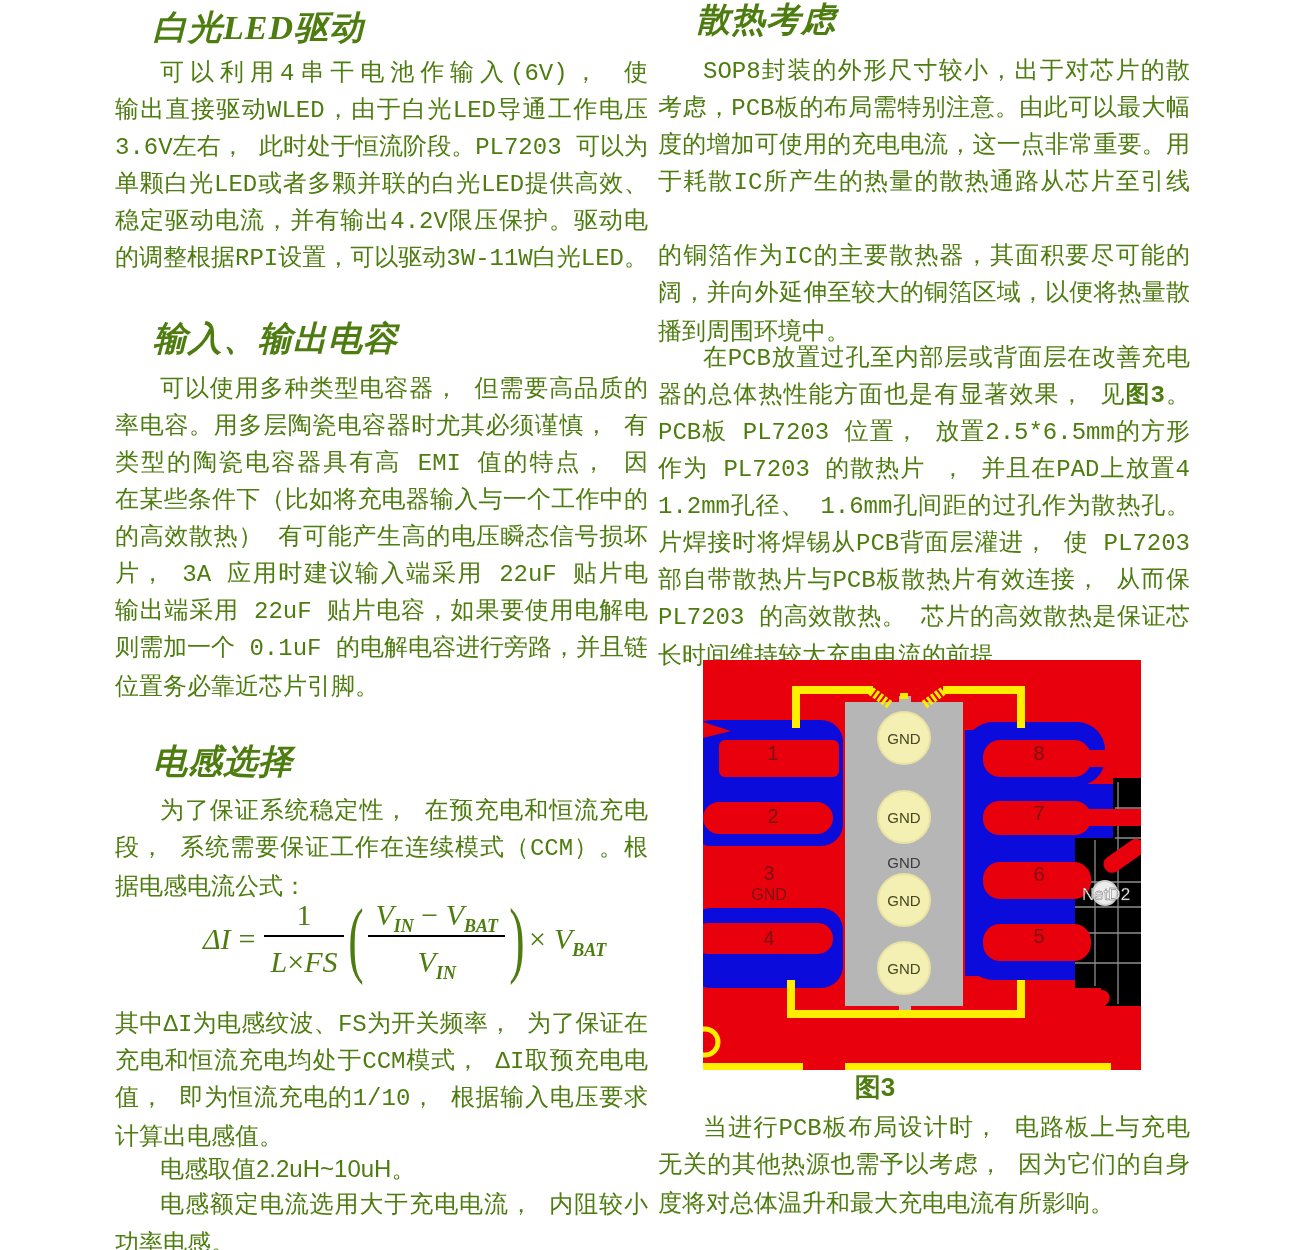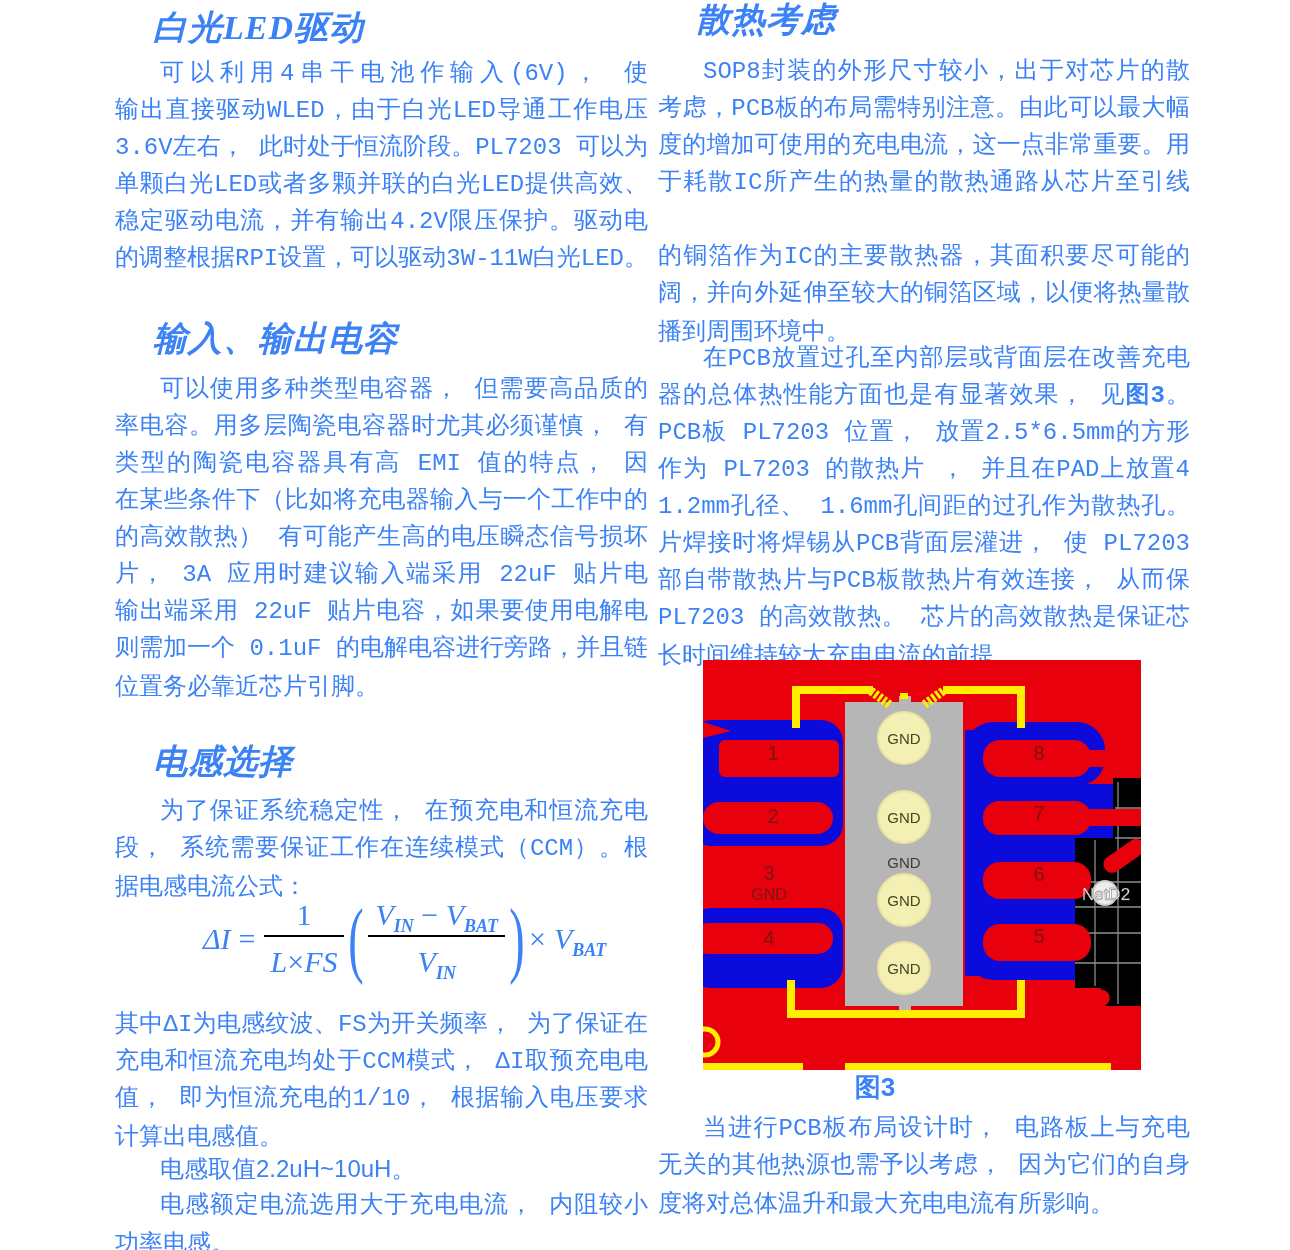--- a/index.html
+++ b/index.html
@@ -1,17 +1,17 @@
 <!DOCTYPE html>
 <html><head>
 <meta charset="utf-8">
 <style>
   html,body{margin:0;padding:0;background:#fff;}
   .page{position:relative;width:1290px;height:1250px;background:#fff;overflow:hidden;
-        font-family:"Liberation Sans",sans-serif;color:#3b82f6;}
+        font-family:"Liberation Sans",sans-serif;color:#4d7c0f;}
   .col{position:absolute;top:0;height:1250px;}
   .hd{position:absolute;margin:0;font-family:"Liberation Serif",serif;
       font-style:italic;font-weight:bold;font-size:34px;line-height:44px;
       padding-left:38px;white-space:nowrap;letter-spacing:1px;}
   .ln{position:absolute;width:100%;font-size:24px;line-height:37px;height:37px;
       overflow:hidden;text-align:justify;}
   .j{text-align-last:justify;font-family:Liberation Mono, monospace;}
   .l{text-align-last:left;}
   .ind{text-indent:45px;}
   .ln b{font-weight:bold;}

